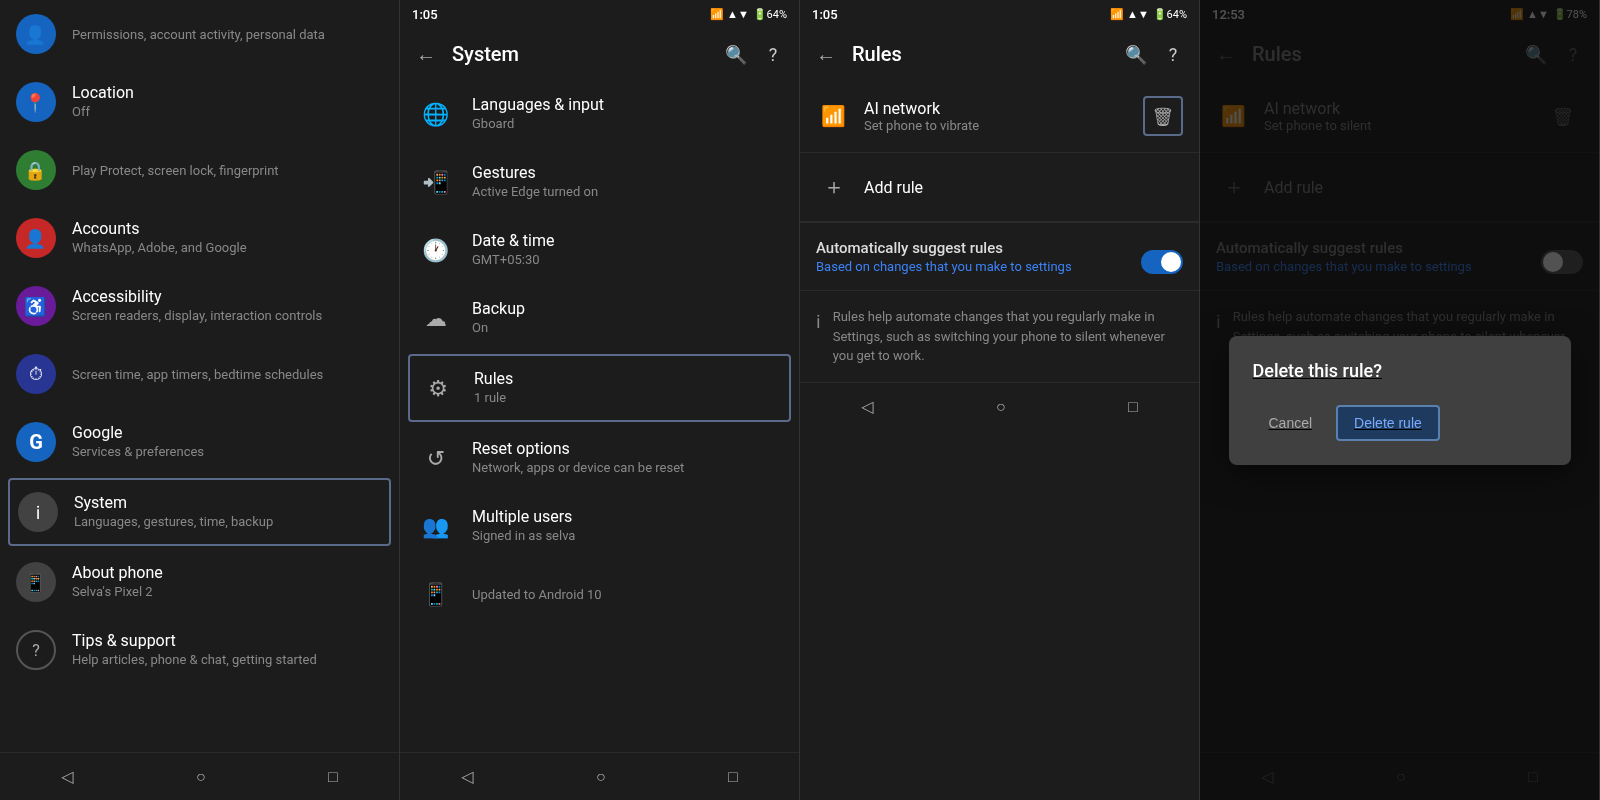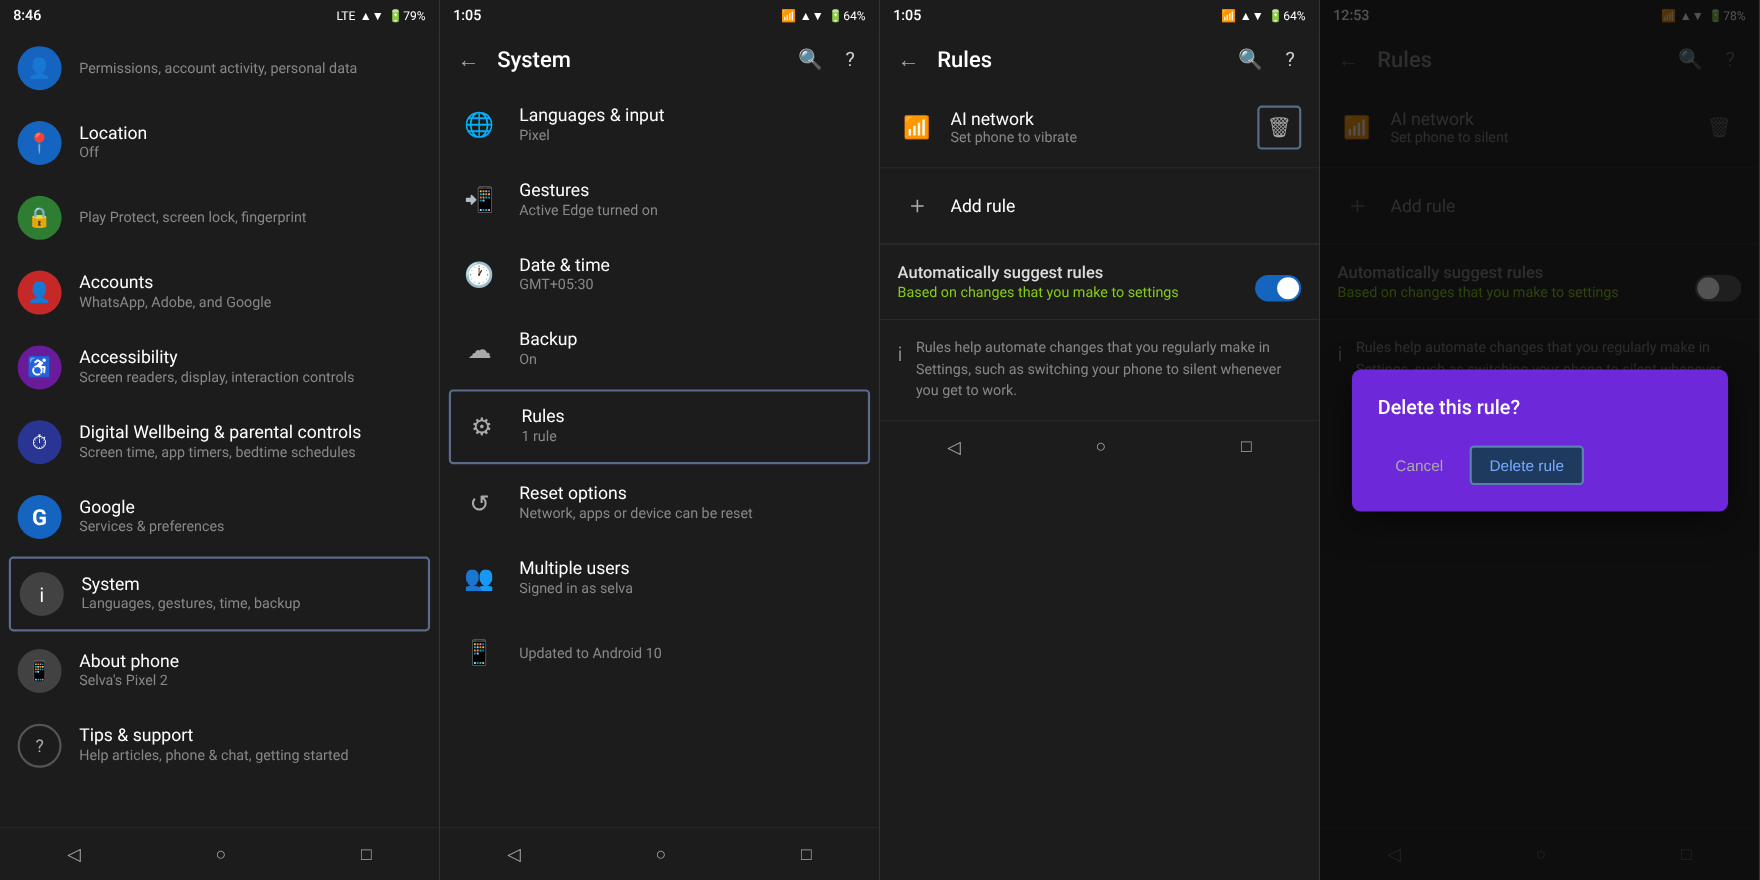--- a/index.html
+++ b/index.html
@@ -236,21 +236,21 @@
       padding: 16px;
       border-bottom: 1px solid #2a2a2a;
     }
     .suggest-text { flex: 1; }
     .suggest-title {
       color: #ddd;
       font-size: 15px;
       font-weight: 500;
     }
     .suggest-subtitle {
-      color: #84cc16;
+      color: #3b82f6;
       font-size: 13px;
       margin-top: 2px;
     }
 
     
     .toggle {
       width: 42px;
       height: 24px;
       border-radius: 12px;
       background: #1565c0;
@@ -299,25 +299,26 @@
     .dialog-overlay {
       position: absolute;
       top: 0; left: 0; right: 0; bottom: 0;
       background: rgba(0,0,0,0.5);
       display: flex;
       align-items: center;
       justify-content: center;
       z-index: 10;
     }
     .dialog-box {
-      background: #6d28d9;
+      background: #404040;
       border-radius: 8px;
       padding: 24px;
       width: 342px;
       box-shadow: 0 8px 32px rgba(0,0,0,0.5);
+      text-decoration: underline;
     }
     .dialog-title {
       color: #fff;
       font-size: 18px;
       font-weight: 500;
       margin-bottom: 24px;
     }
     .dialog-buttons {
       display: flex;
       justify-content: flex-start;
@@ -350,28 +351,20 @@
     .divider {
       height: 1px;
       background: #2a2a2a;
       margin: 0;
     }
   </style>
 </head>
 <body>
 
 <div class="panel">
-  <div class="status-bar">
-    <span class="status-time">8:46</span>
-    <div class="status-icons">
-      <span>LTE</span>
-      <span>▲▼</span>
-      <span>🔋79%</span>
-    </div>
-  </div>
 
   <div class="settings-list">
 
     <div class="list-item">
       <div class="item-icon icon-blue">👤</div>
       <div class="item-text">
         <div class="item-subtitle">Permissions, account activity, personal data</div>
       </div>
     </div>
 
@@ -402,21 +395,20 @@
       <div class="item-icon icon-purple">♿</div>
       <div class="item-text">
         <div class="item-title">Accessibility</div>
         <div class="item-subtitle">Screen readers, display, interaction controls</div>
       </div>
     </div>
 
     <div class="list-item">
       <div class="item-icon icon-darkblue">⏱</div>
       <div class="item-text">
-        <div class="item-title">Digital Wellbeing &amp; parental controls</div>
         <div class="item-subtitle">Screen time, app timers, bedtime schedules</div>
       </div>
     </div>
 
     <div class="list-item">
       <div class="item-icon" style="background:#1565c0;color:#fff;font-size:20px;font-weight:bold;">G</div>
       <div class="item-text">
         <div class="item-title">Google</div>
         <div class="item-subtitle">Services &amp; preferences</div>
       </div>
@@ -469,21 +461,21 @@
     <div class="top-bar-icon">🔍</div>
     <div class="top-bar-icon">?</div>
   </div>
 
   <div class="settings-list">
 
     <div class="list-item">
       <div class="icon-system">🌐</div>
       <div class="item-text">
         <div class="item-title">Languages &amp; input</div>
-        <div class="item-subtitle">Pixel</div>
+        <div class="item-subtitle">Gboard</div>
       </div>
     </div>
 
     <div class="list-item">
       <div class="icon-system">📲</div>
       <div class="item-text">
         <div class="item-title">Gestures</div>
         <div class="item-subtitle">Active Edge turned on</div>
       </div>
     </div>

